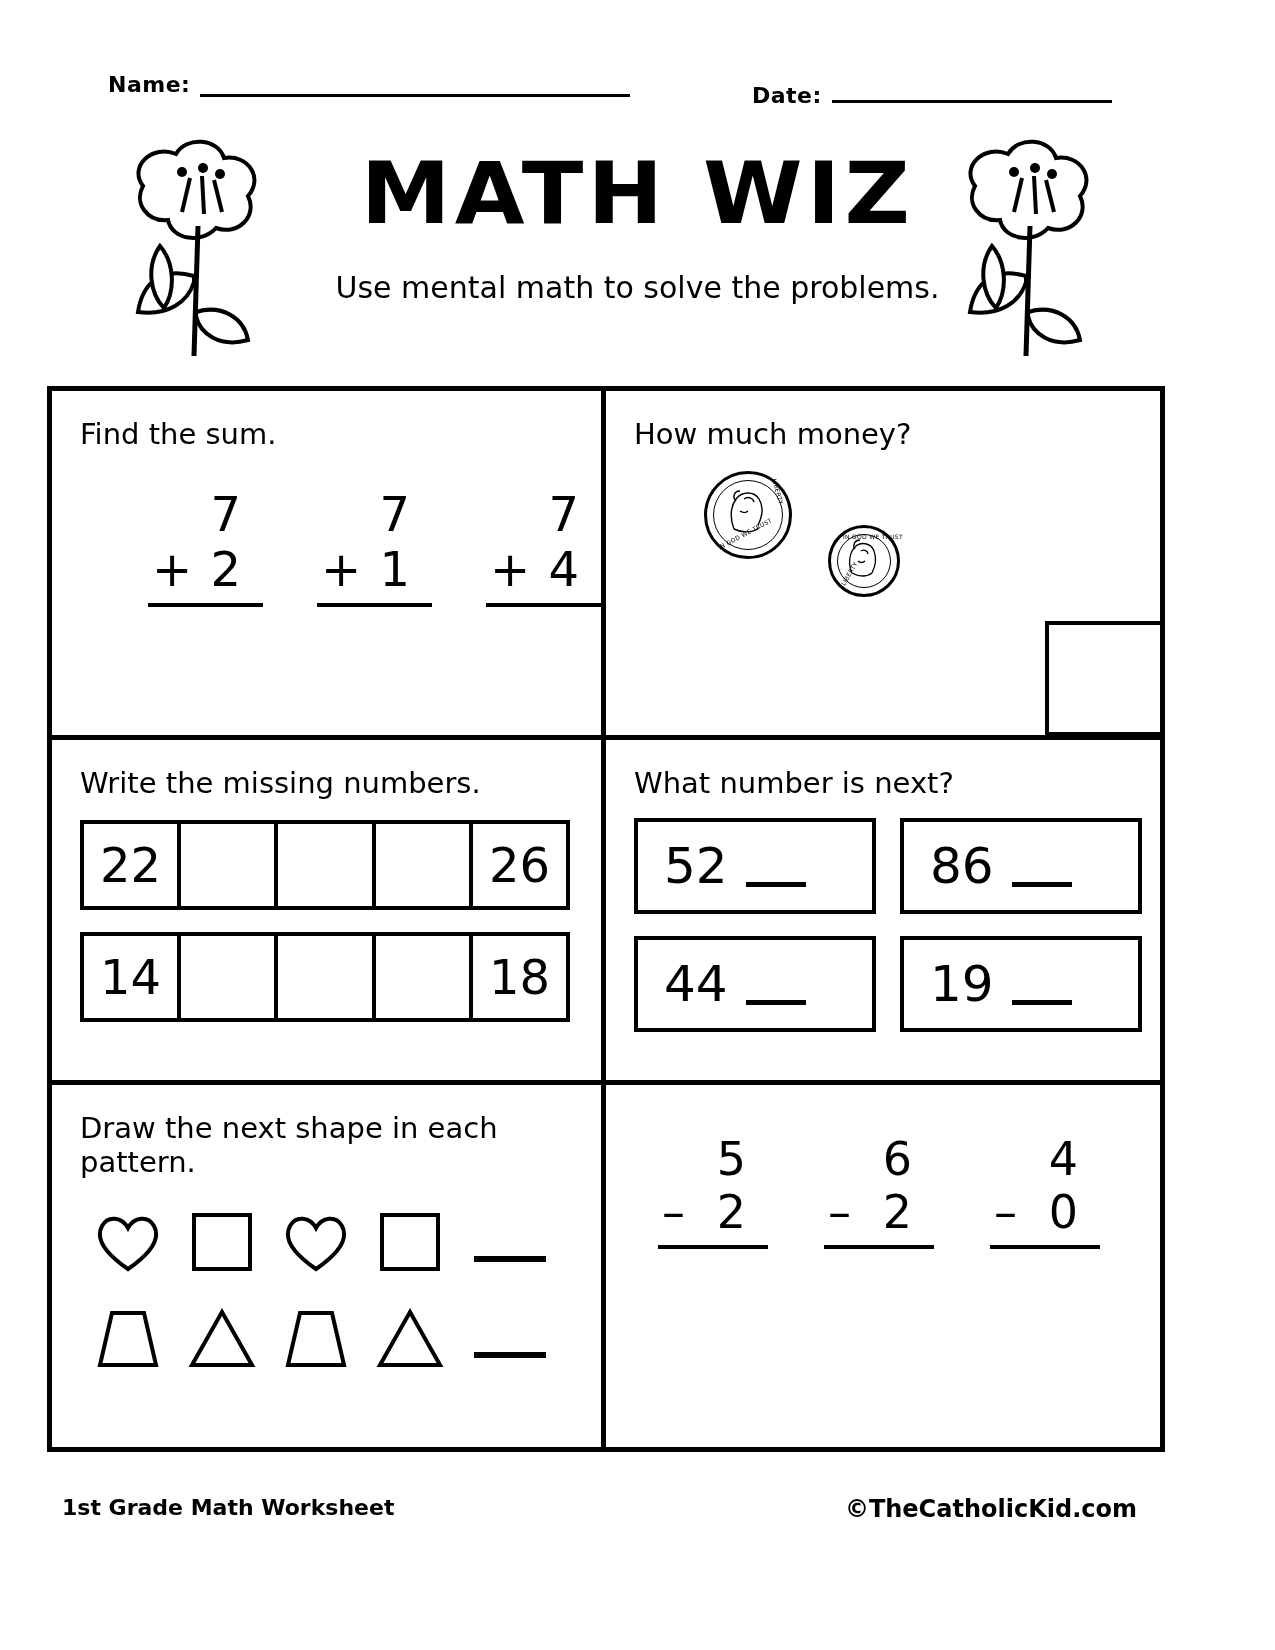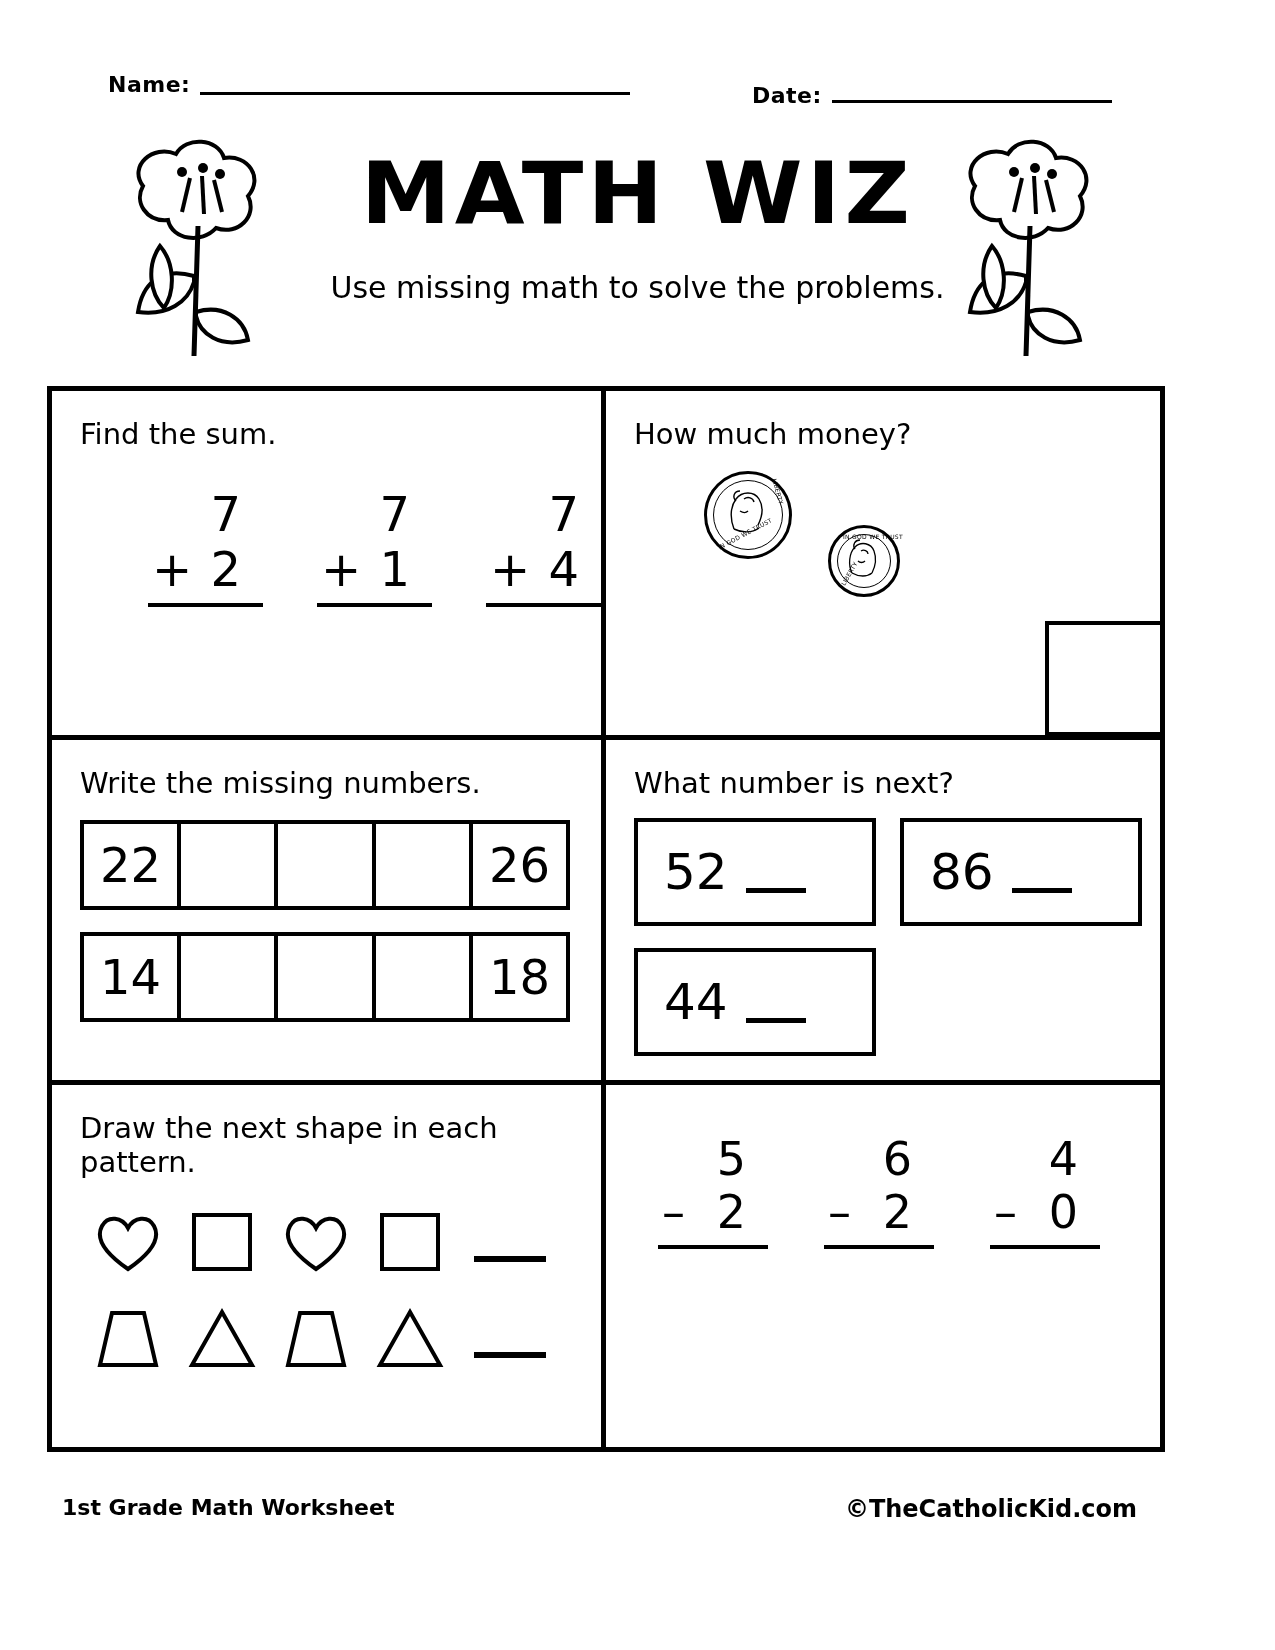--- a/index.html
+++ b/index.html
@@ -22,21 +22,21 @@
     top: 72px;
     left: 0;
     width: 1275px;
     height: 40px;
   }
   .name-block {
     position: absolute;
     left: 108px;
     top: 0;
     display: flex;
-    align-items: flex-start;
+    align-items: flex-end;
   }
   .date-block {
     position: absolute;
     left: 752px;
     top: 8px;
     display: flex;
     align-items: baseline;
   }
   .field-label {
     font-family: "DejaVu Sans", sans-serif;
@@ -214,21 +214,21 @@
   .strip-cell:last-child { border-right: none; border-radius: 21px; }
 
   
   .next-grid {
     display: grid;
     grid-template-columns: 242px 242px;
     gap: 22px 24px;
     margin: 18px 0 0 28px;
   }
   .next-box {
-    height: 108px;
+    height: 96px;
     border: 4px solid #000;
     box-sizing: border-box;
     display: flex;
     align-items: center;
     padding-left: 26px;
     gap: 18px;
     font-family: "DejaVu Sans", sans-serif;
     font-size: 50px;
   }
   .next-blank {
@@ -323,21 +323,21 @@
     <circle cx="122" cy="48" r="5" fill="#000" stroke="none"></circle>
     <path d="M100 100 L96 230" stroke-width="5"></path>
     <path d="M96 150 C60 140 44 160 40 186 C70 190 90 176 96 156 Z" fill="#fff"></path>
     <path d="M98 186 C124 178 146 192 150 214 C122 222 102 208 98 190 Z" fill="#fff"></path>
     <path d="M62 120 C48 140 52 168 66 182 C78 164 76 136 62 120 Z" fill="#fff"></path>
   </svg>
 </div>
 
 <div class="title-area">
   <div class="worksheet-title">MATH WIZ</div>
-  <div class="worksheet-subtitle">Use missing math to solve the problems.</div>
+  <div class="worksheet-subtitle">Use mental math to solve the problems.</div>
 </div>
 
 <div class="grid">
 
   <div class="cell br bb">
     <div class="cell-title">Find the sum.</div>
     <div class="sum-row">
       <div class="sum-col">
         <div class="sum-top">7</div>
         <div class="sum-bottom">
@@ -419,20 +419,24 @@
         <span class="next-blank"></span>
       </div>
       <div class="next-box">
         <span>86</span>
         <span class="next-blank"></span>
       </div>
       <div class="next-box">
         <span>44</span>
         <span class="next-blank"></span>
       </div>
+      <div class="next-box">
+        <span>19</span>
+        <span class="next-blank"></span>
+      </div>
     </div>
   </div>
 
   <div class="cell br">
     <div class="cell-title">Draw the next shape in each pattern.</div>
     <div class="pattern-row">
       <span class="shape">
         <svg width="72" height="66" viewBox="0 0 72 66" fill="none" stroke="#000" stroke-width="4">
           <path d="M36 60 C10 42 4 28 10 17 C16 6 30 8 36 19 C42 8 56 6 62 17 C68 28 62 42 36 60 Z"></path>
         </svg>

